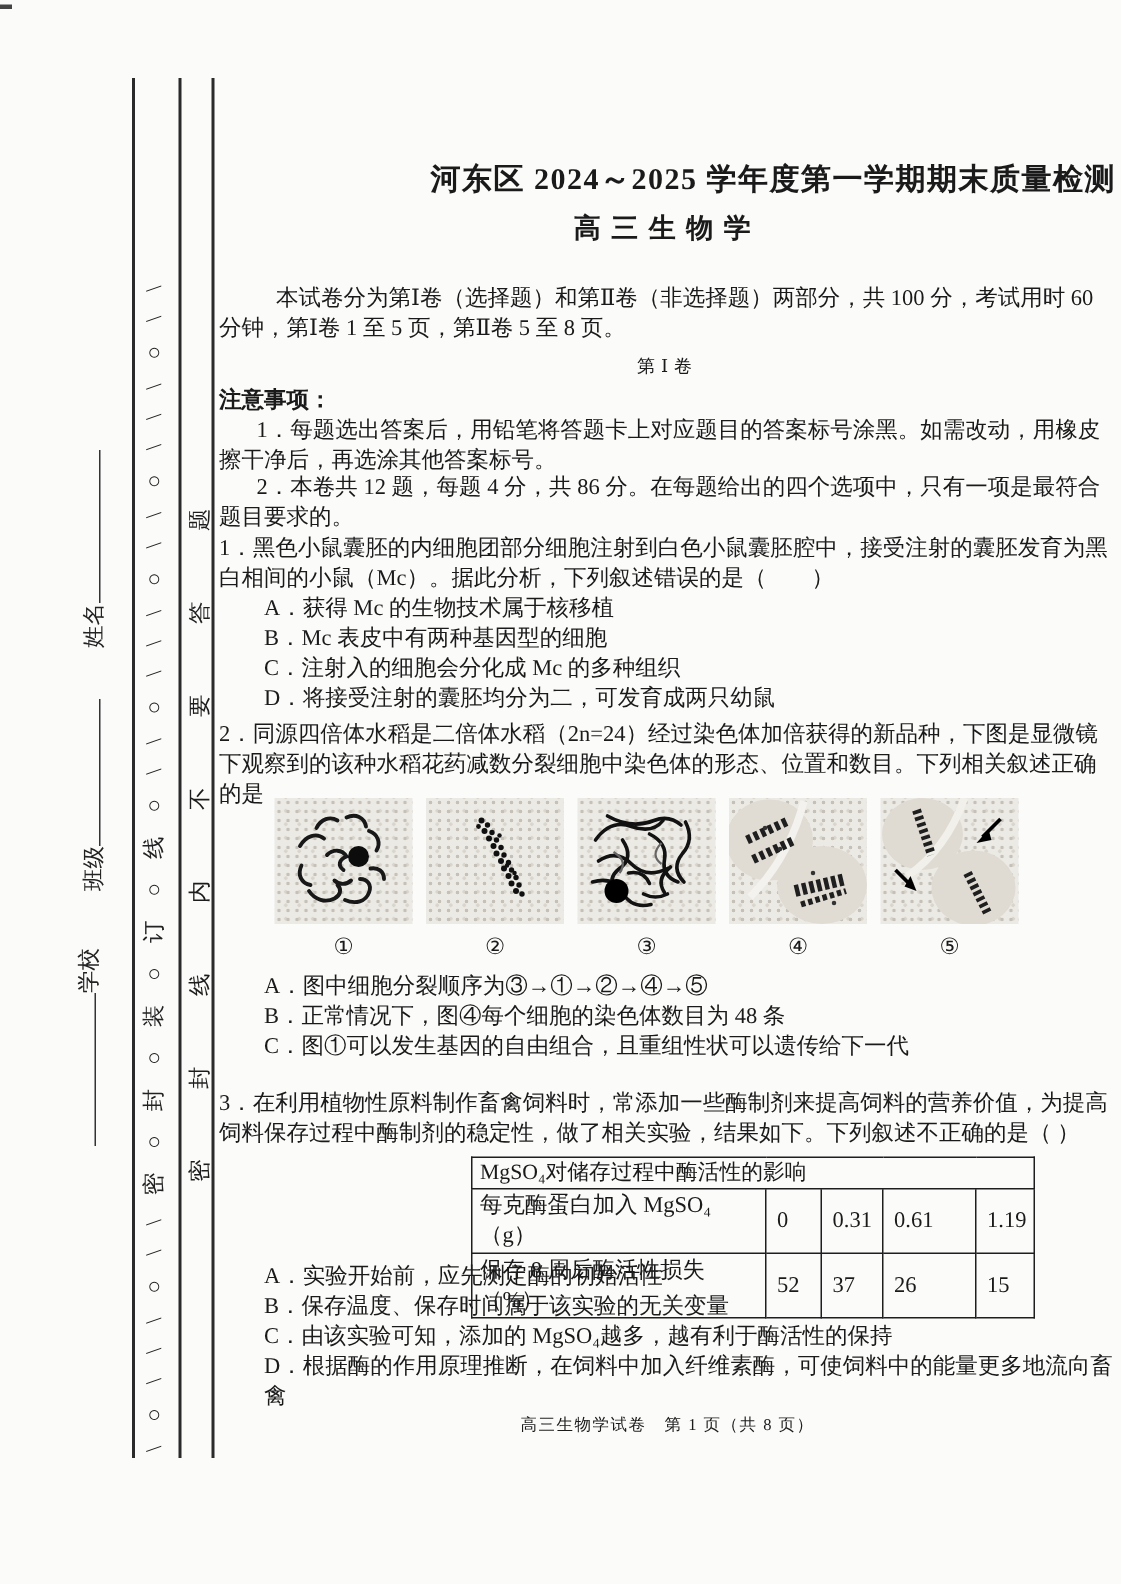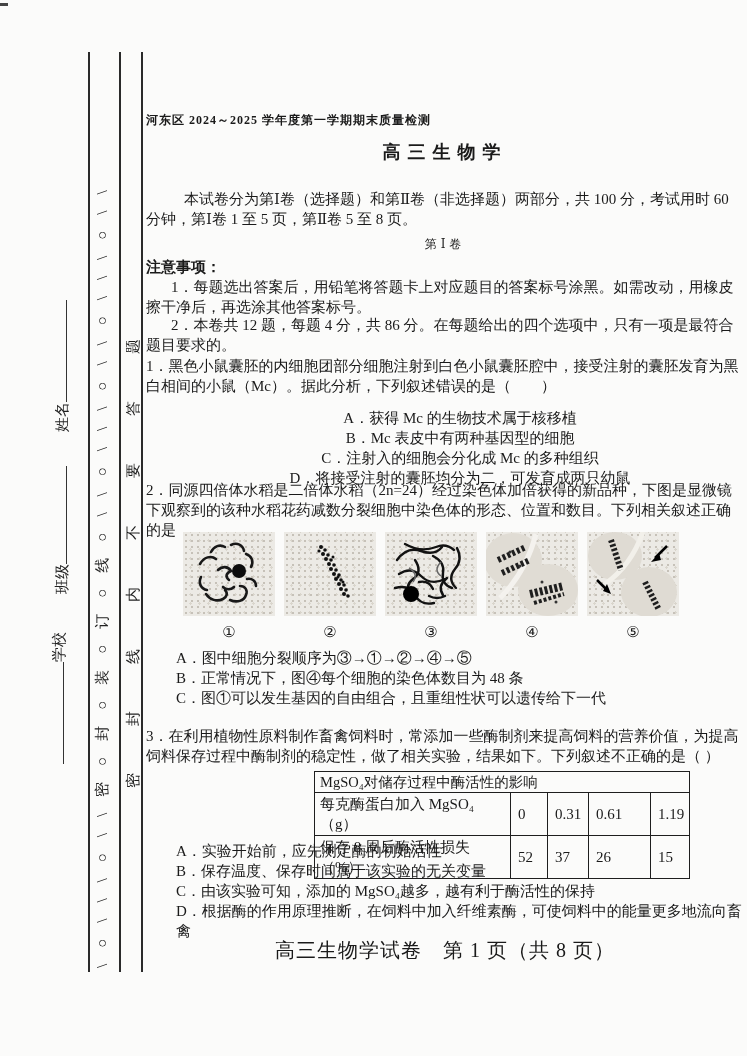--- a/index.html
+++ b/index.html
@@ -17,31 +17,31 @@
   .side-label { font-size:15px; color:#222; }
   .lblname  { left:53px; top:432px; width:142px; }
   .lblclass { left:53px; top:594px; width:140px; }
   .lblschool{ left:50px; top:764px; width:145px; }
   .blank { display:inline-block; width:102px; height:14px; border-bottom:1.6px solid #333; }
   .blank.short { width:98px; }
   .scan-mark { position:absolute; left:0; top:3px; width:8px; height:3px; background:#444; }
   
   .content { position:absolute; left:146px; top:0; width:598px; font-size:15px; line-height:20px; }
   .abs { position:absolute; left:0; width:100%; }
-  .doc-title { top:110px; text-align:left; font-size:12px; font-weight:bold; letter-spacing:1px; }
+  .doc-title { top:110px; text-align:right; font-size:20px; font-weight:bold; letter-spacing:1px; }
   .doc-subtitle { top:142px; text-align:center; font-size:18px; font-weight:bold; letter-spacing:7px; }
   .intro { top:189px; text-indent:38px; }
   .sec-head { top:234px; text-align:center; font-size:12px; letter-spacing:4px; }
   .notice-head { top:257px; font-weight:bold; }
   .note1 { top:277px; text-indent:25px; }
   .note2 { top:315px; text-indent:25px; }
   .q1 { top:356px; }
   .q2stem { top:480px; }
   .q3stem { top:726px; }
-  .opts { margin-top:12px;text-align:center; }
+  .opts { margin-top:0; }
   .opt { margin-left:30px; line-height:20px; }
   .optblock { line-height:20px; }
   .q2opts { top:648px; }
   .q3opts { top:841px; }
   
   .figrow { top:532px; left:37px; width:auto; display:flex; gap:9px; }
   .fig {
     position:relative; width:92px; height:84px; overflow:hidden;
     background-color:#eceae5;
     background-image:radial-gradient(#c6c1b8 1px,transparent 1.4px),radial-gradient(#d9d5cc 1px,transparent 1.3px);
@@ -50,21 +50,21 @@
   .fig svg { position:absolute; inset:0; }
   .figlabels { top:622px; left:37px; width:auto; display:flex; gap:9px; }
   .figlabels span { display:inline-block; width:92px; text-align:center; font-size:15px; }
   
   .dtable { position:absolute; top:771px; left:120px; border-collapse:collapse;margin-left:48px; }
   .dtable td { border:1.6px solid #1e1e1e; font-size:15px; padding:1px 5px; height:25px; }
   .dtable .cap { height:19px; font-size:14.5px; padding:0 5px; }
   .dtable .lab { width:196px; }
   .dtable .v { text-align:left; padding-left:7px; }
   .c0{width:37px}.c1{width:41px}.c2{width:62px}.c3{width:37px}
-  .page-footer { top:940px; text-align:center; font-size:20px; letter-spacing:1px; }
+  .page-footer { top:940px; text-align:center; font-size:11px; letter-spacing:1px; }
 </style>
 </head>
 <body>
 
 <div class="scan-mark"></div>
 
 <div class="vline vl1"></div>
 <div class="vline vl2"></div>
 <div class="vline vl3"></div>
 

